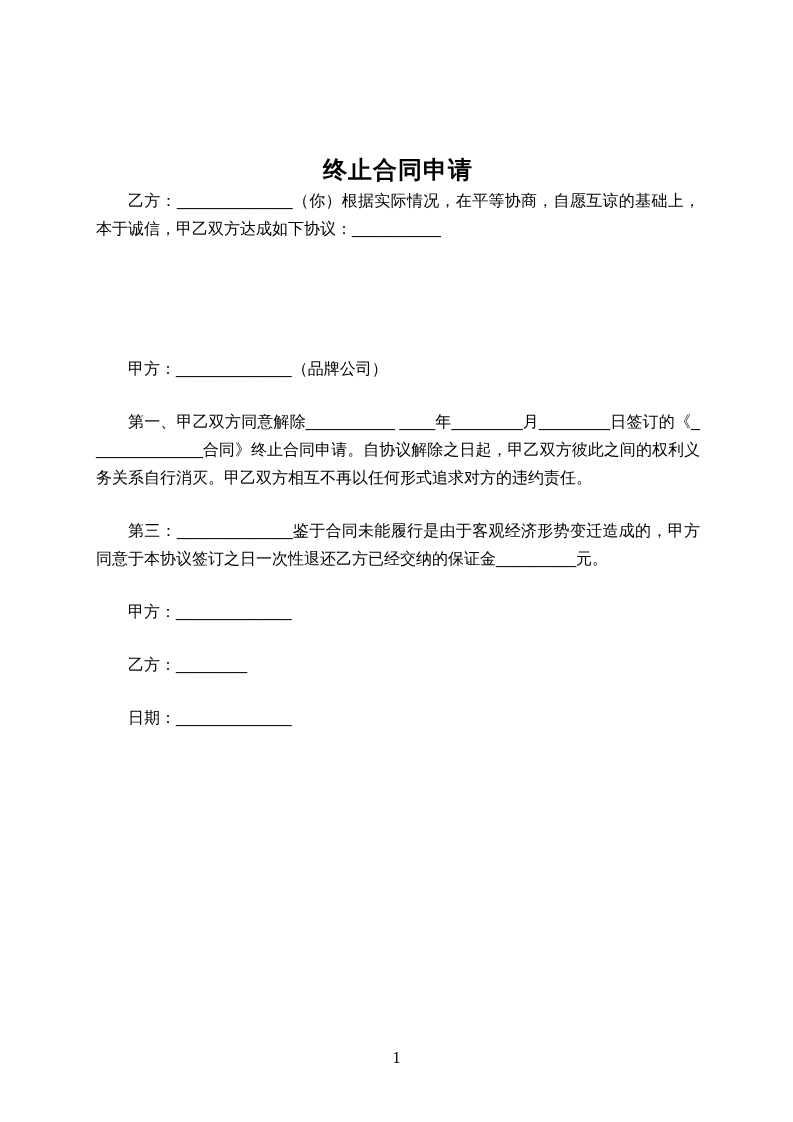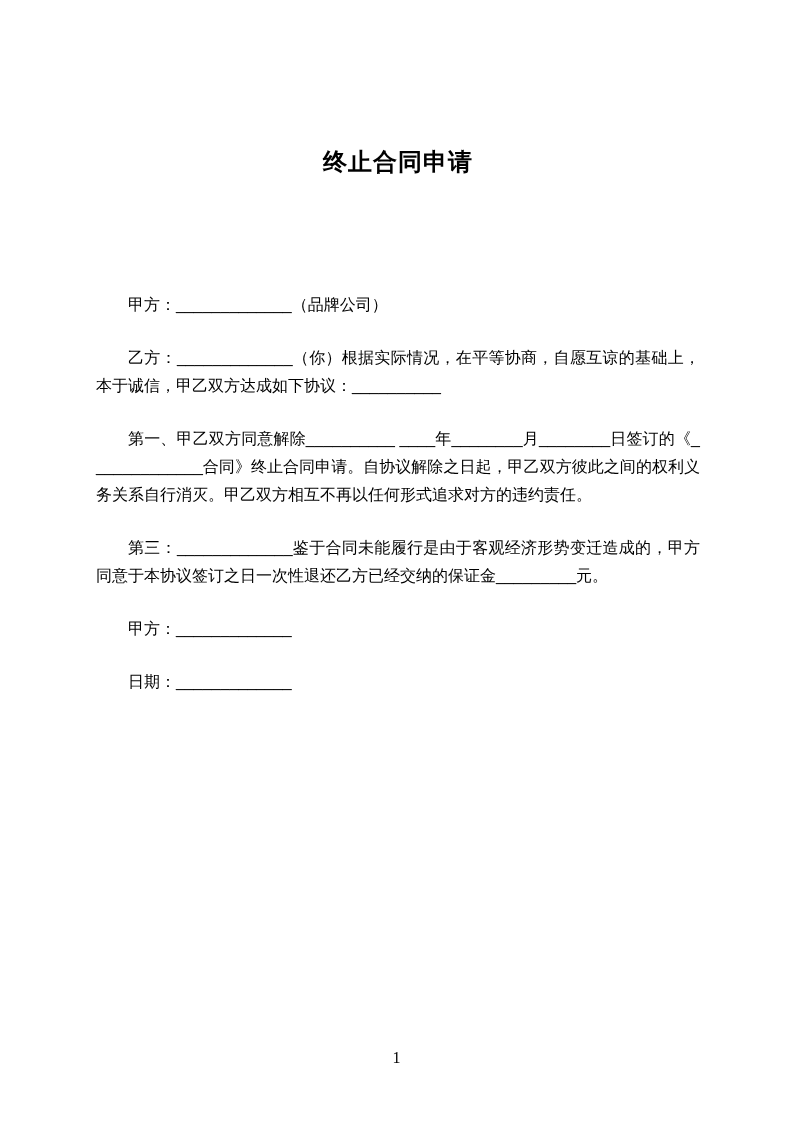--- a/index.html
+++ b/index.html
@@ -12,21 +12,21 @@
     width: 793px;
     height: 1122px;
     background: #ffffff;
     color: #000000;
     font-family: "Liberation Sans", "DejaVu Sans", sans-serif;
     overflow: hidden;
   }
   .content {
     position: absolute;
     left: 96px;
-    top: 8px;
+    top: 16px;
     width: 604px;
   }
   .doc-title {
     margin: 0;
     padding-top: 137px;
     font-size: 24px;
     font-weight: bold;
     line-height: 34px;
     text-align: center;
     letter-spacing: 1px;
@@ -58,31 +58,32 @@
   }
 </style>
 </head>
 <body>
 
 <div class="page">
   <div class="content">
 
     <h1 class="doc-title">终止合同申请</h1>
 
+    <p class="para">乙方：_____________（你）根据实际情况，在平等协商，自愿互谅的基础上，本于诚信，甲乙双方达成如下协议：__________</p>
+
     <p class="para first-block">甲方：_____________（品牌公司）</p>
-
-    <p class="para">乙方：_____________（你）根据实际情况，在平等协商，自愿互谅的基础上，本于诚信，甲乙双方达成如下协议：__________</p>
 
     <p class="para">第一、甲乙双方同意解除__________ ____年________月________日签订的《_____________合同》终止合同申请。自协议解除之日起，甲乙双方彼此之间的权利义务关系自行消灭。甲乙双方相互不再以任何形式追求对方的违约责任。</p>
 
 
     <p class="para">第三：_____________鉴于合同未能履行是由于客观经济形势变迁造成的，甲方同意于本协议签订之日一次性退还乙方已经交纳的保证金_________元。</p>
 
 
     <p class="para">甲方：_____________</p>
 
+    <p class="para">乙方：________</p>
 
     <p class="para gap-before">日期：_____________</p>
 
   </div>
 
   <div class="page-footer">1</div>
 </div>
 
 </body></html>

